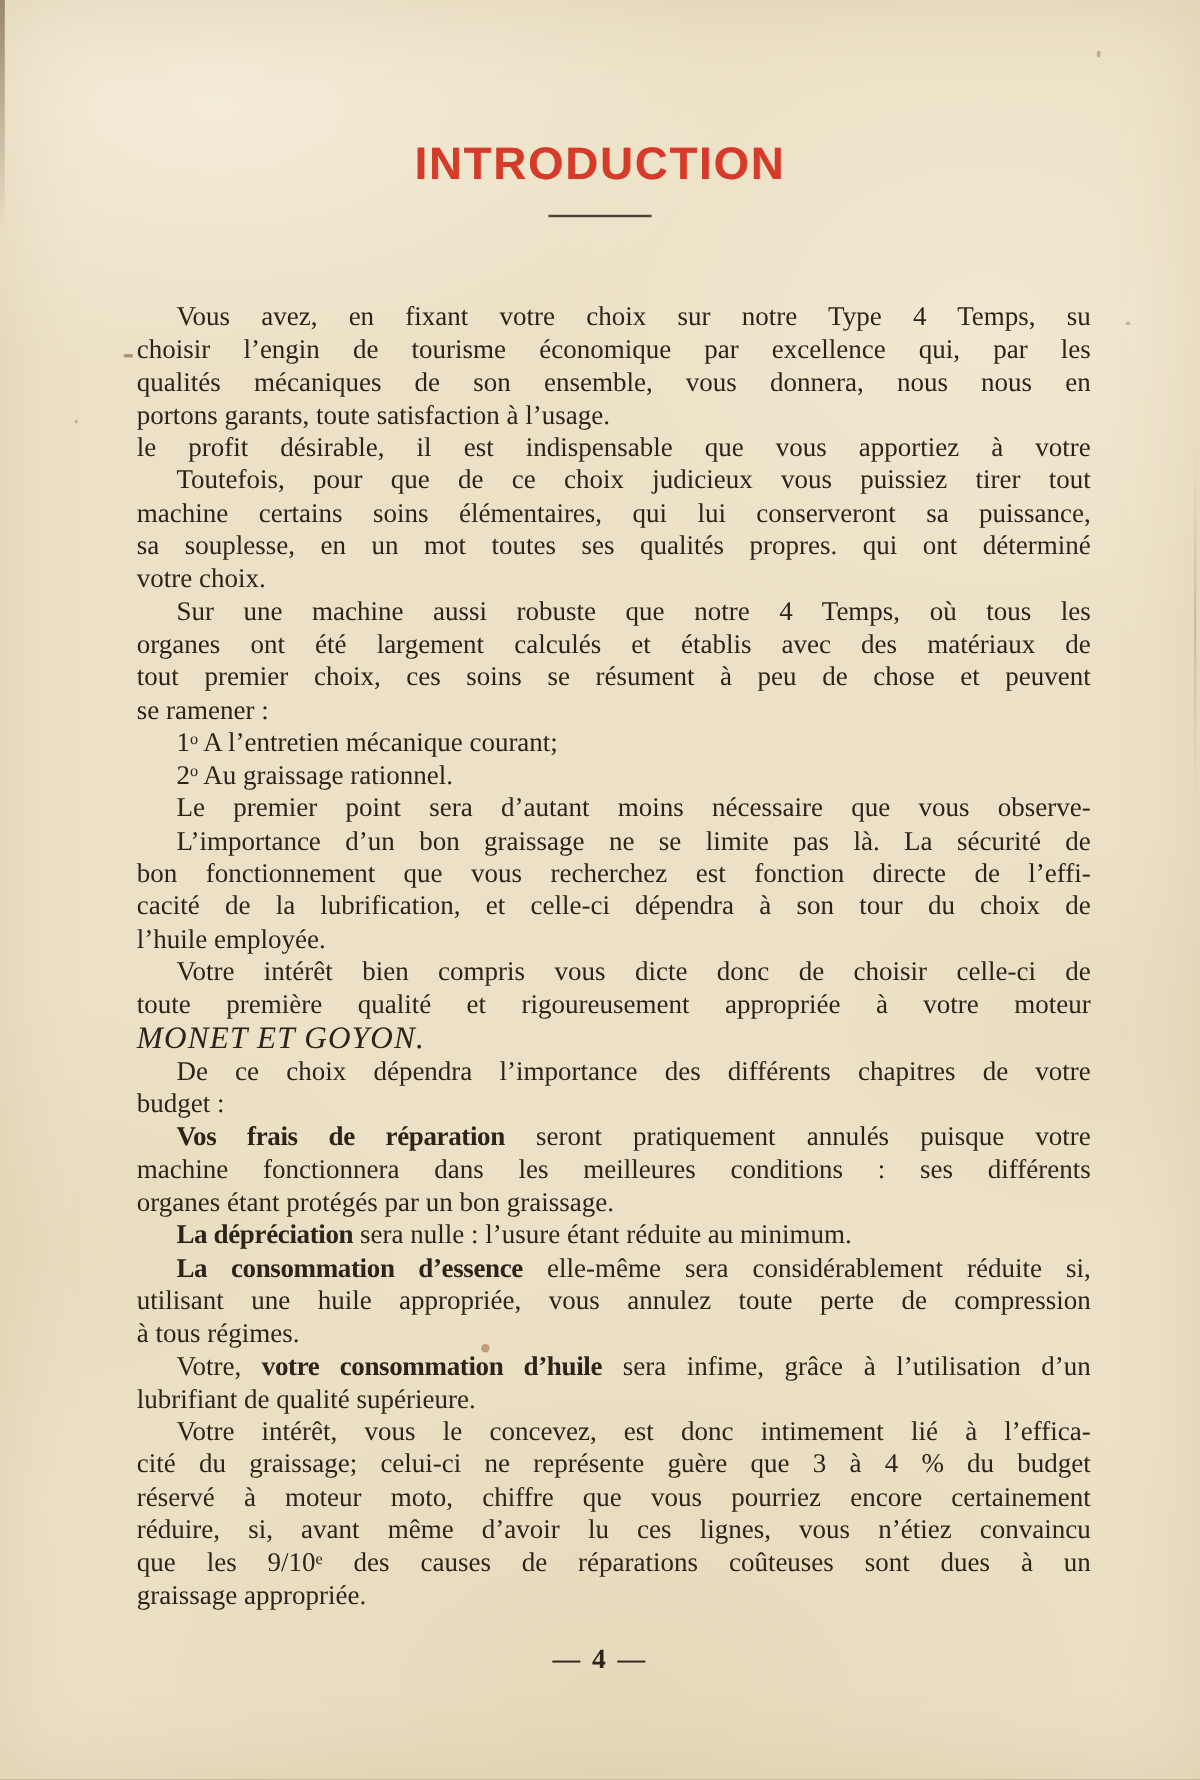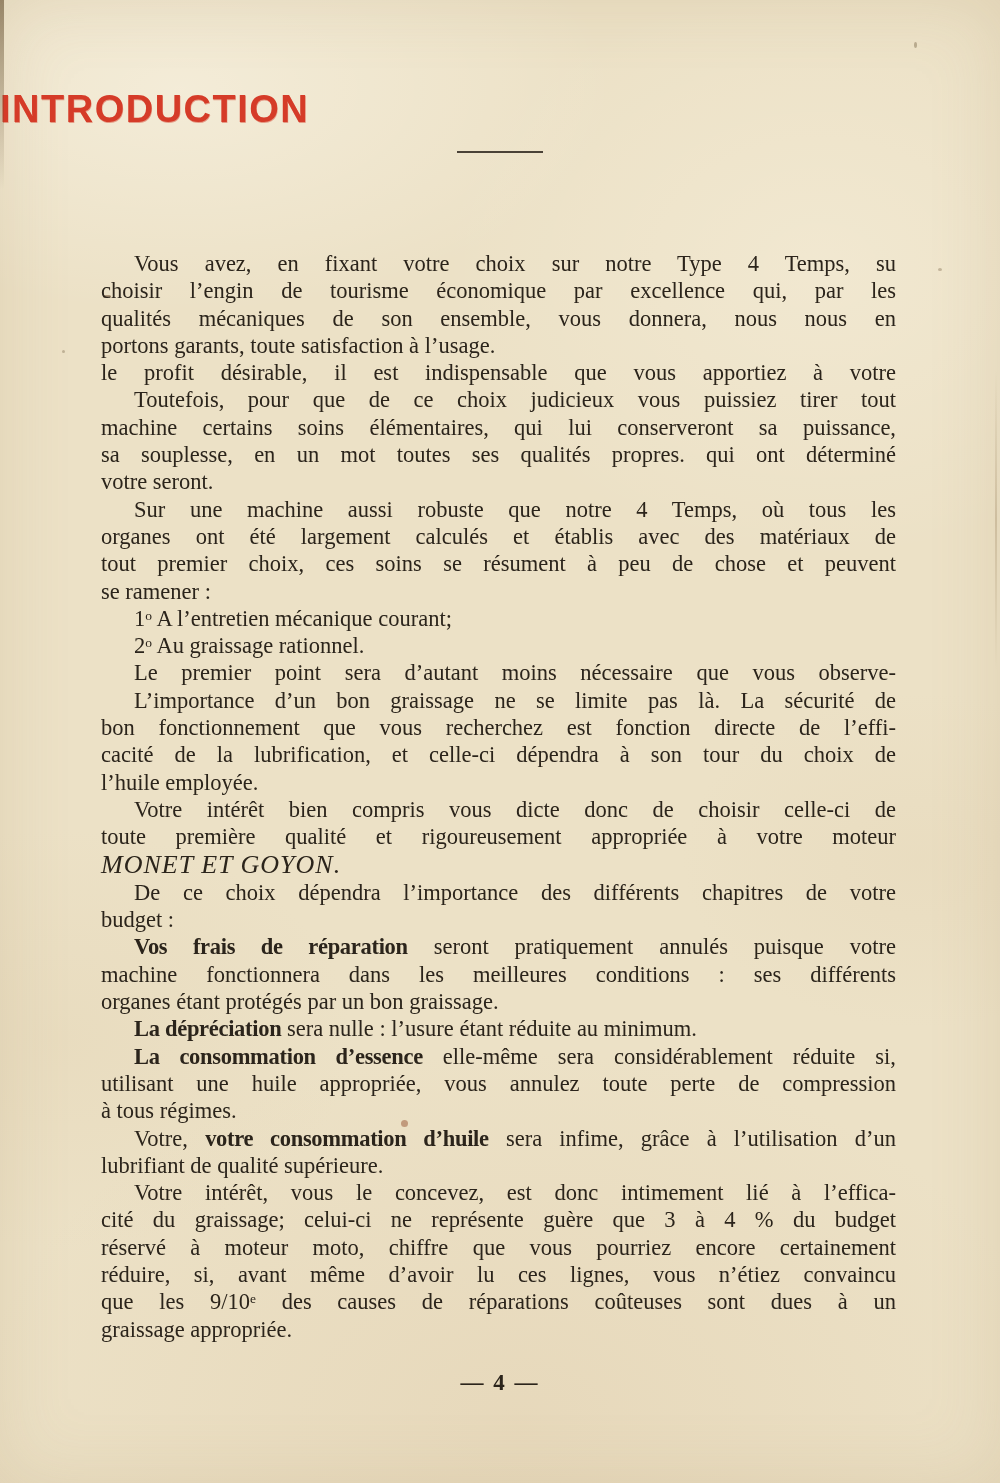--- a/index.html
+++ b/index.html
@@ -23,38 +23,38 @@
     font-family: "Liberation Serif", serif;
   }
   .edge-left {
     position: absolute; left: 0; top: 0; width: 4px; height: 190px;
     background: linear-gradient(180deg, rgba(100,78,46,0.60), rgba(100,78,46,0));
   }
   .edge-right {
     position: absolute; right: 3px; top: 370px; width: 2px; height: 300px;
     background: linear-gradient(180deg, rgba(150,124,88,0), rgba(150,124,88,0.30), rgba(150,124,88,0));
   }
-  .title-wrap { padding-top: 88px; text-align: left; }
+  .title-wrap { padding-top: 116px; text-align: center; }
   .title {
     margin: 0;
     font-family: "Liberation Sans", sans-serif;
     font-weight: 700;
     font-size: 38px;
     letter-spacing: 1.5px;
     color: var(--title_red, #d53b28);
     text-shadow: 0.5px 0.5px 0 rgba(213,59,40,0.45);
   }
   .title-rule {
     width: 86px; height: 2px;
     margin: 20px auto 0;
     background: var(--rule, #4a4237);
   }
   .text-block {
     position: absolute;
-    top: 250px; left: 101px;
+    top: 250px; left: 114px;
     width: 795px;
     font-size: 22.5px;
   }
   .para { margin: 0; }
   .para.italic .line { }
   .line {
     line-height: 27.3px;
     text-align: justify;
     text-align-last: justify;
   }
@@ -111,21 +111,21 @@
         <div class="line first"><span>Vous avez, en fixant votre choix sur notre Type 4 Temps, su</span></div>
         <div class="line"><span>choisir l’engin de tourisme économique par excellence qui, par les</span></div>
         <div class="line"><span>qualités mécaniques de son ensemble, vous donnera, nous nous en</span></div>
         <div class="line last"><span>portons garants, toute satisfaction à l’usage.</span></div>
       </div>
       <div class="para">
         <div class="line"><span>le profit désirable, il est indispensable que vous apportiez à votre</span></div>
         <div class="line first"><span>Toutefois, pour que de ce choix judicieux vous puissiez tirer tout</span></div>
         <div class="line"><span>machine certains soins élémentaires, qui lui conserveront sa puissance,</span></div>
         <div class="line"><span>sa souplesse, en un mot toutes ses qualités propres. qui ont déterminé</span></div>
-        <div class="line last"><span>votre seront.</span></div>
+        <div class="line last"><span>votre choix.</span></div>
       </div>
       <div class="para">
         <div class="line first"><span>Sur une machine aussi robuste que notre 4 Temps, où tous les</span></div>
         <div class="line"><span>organes ont été largement calculés et établis avec des matériaux de</span></div>
         <div class="line"><span>tout premier choix, ces soins se résument à peu de chose et peuvent</span></div>
         <div class="line last"><span>se ramener :</span></div>
       </div>
       <div class="para">
         <div class="line first last"><span>1</span><span class="seg-sup">o</span><span> A l’entretien mécanique courant;</span></div>
       </div>

